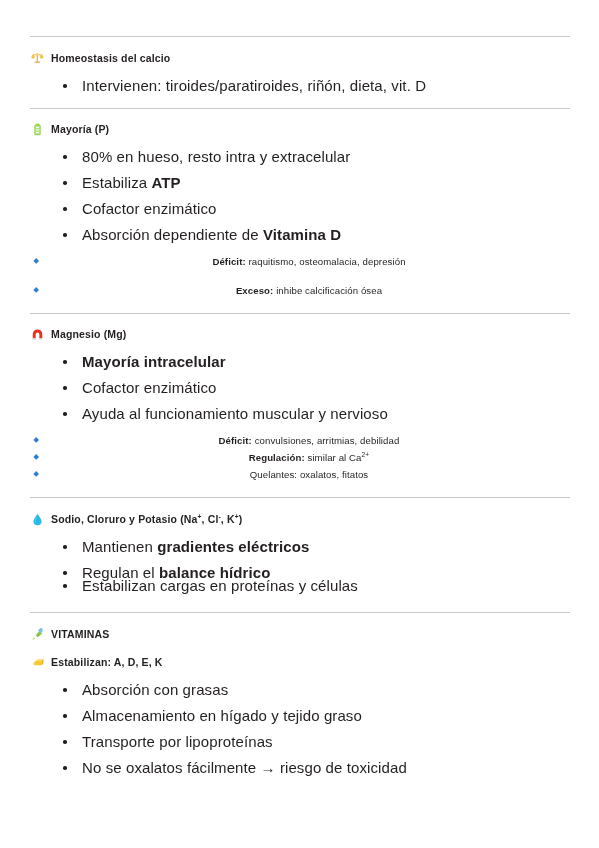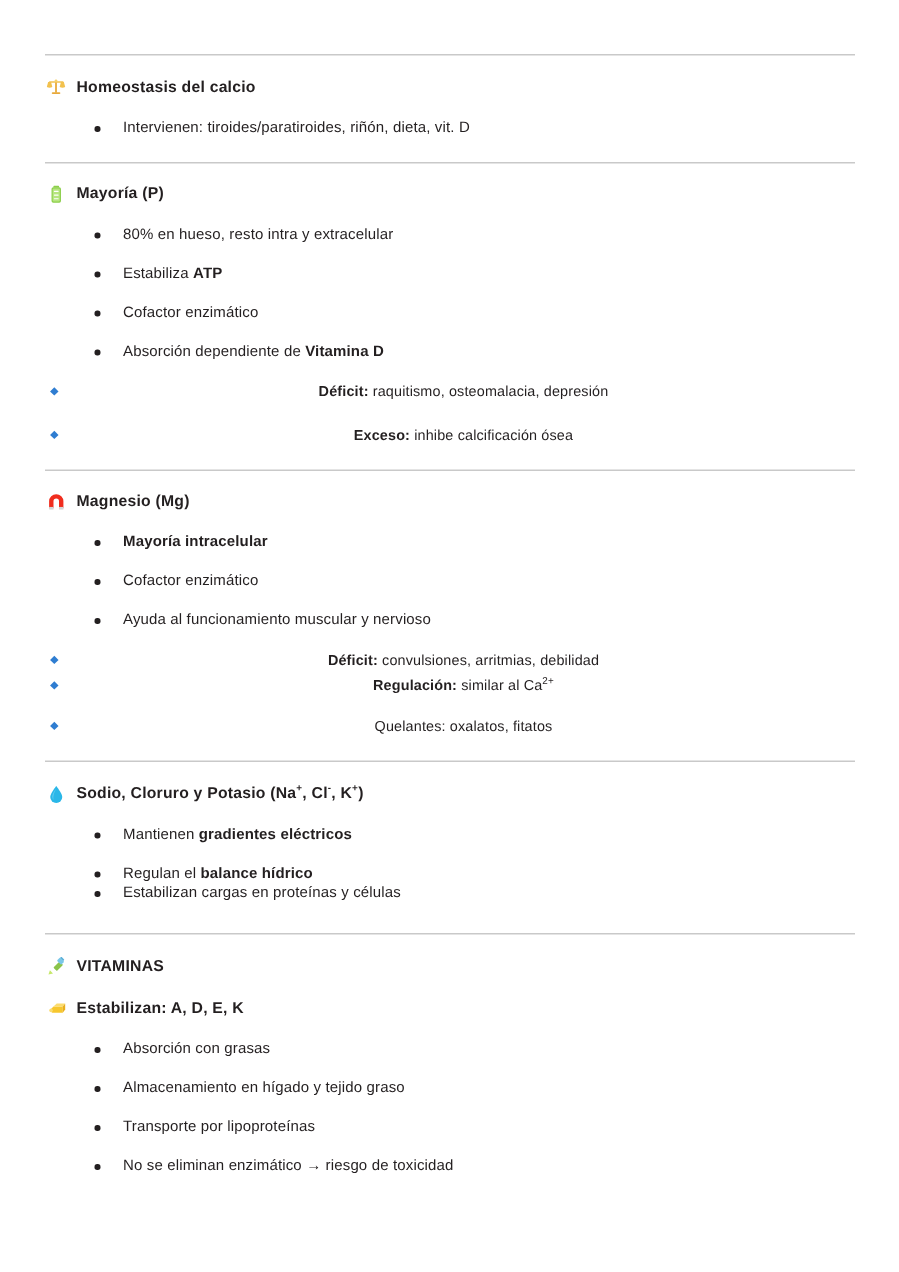--- a/index.html
+++ b/index.html
@@ -50,21 +50,21 @@
     line-height: 14px;
     white-space: nowrap;
   }
   ul.bullets {
     list-style: none;
     margin: 0;
     padding: 0;
   }
   ul.bullets li {
     position: relative;
-    font-size: 10px;
+    font-size: 15px;
     line-height: 13px;
     color: #231f20;
     padding-left: 52px;
     letter-spacing: 0.1px;
   }
   ul.bullets li::before {
     content: "";
     position: absolute;
     left: 33px;
     top: 5px;
@@ -184,21 +184,21 @@
     <div class="gap-md"></div>
     <ul class="bullets">
       <li><b>Mayoría intracelular</b></li>
       <li style="margin-top:13px"><span>Cofactor enzimático</span></li>
       <li style="margin-top:13px"><span>Ayuda al funcionamiento muscular y nervioso</span></li>
     </ul>
     <div class="gap-md"></div>
     <ul class="diamonds">
       <li><b>Déficit:</b><span> convulsiones, arritmias, debilidad</span></li>
       <li style="margin-top:4px"><b>Regulación:</b><span> similar al Ca</span><sup>2+</sup></li>
-      <li style="margin-top:14px"><span>Quelantes:</span><span> oxalatos, fitatos</span></li>
+      <li style="margin-top:4px"><span>Quelantes:</span><span> oxalatos, fitatos</span></li>
     </ul>
   </div>
 
   <div style="height:16px"></div>
   <div class="divider"></div>
   <div style="height:14px"></div>
 
   <div class="section">
     <div class="heading">
       <span class="hicon">
@@ -247,17 +247,17 @@
           <circle cx="5.6" cy="14" r="2.2" fill="#fbdc6e"></circle>
         </svg>
       </span>
       <span class="htext">Estabilizan: A, D, E, K</span>
     </div>
     <div class="gap-md"></div>
     <ul class="bullets">
       <li><span>Absorción con grasas</span></li>
       <li style="margin-top:13px"><span>Almacenamiento en hígado y tejido graso</span></li>
       <li style="margin-top:13px"><span>Transporte por lipoproteínas</span></li>
-      <li style="margin-top:13px"><span>No se eliminan enzimático → riesgo de toxicidad</span></li>
+      <li style="margin-top:13px"><span>No se oxalatos fácilmente → riesgo de toxicidad</span></li>
     </ul>
   </div>
 
 </div>
 
 </body></html>

